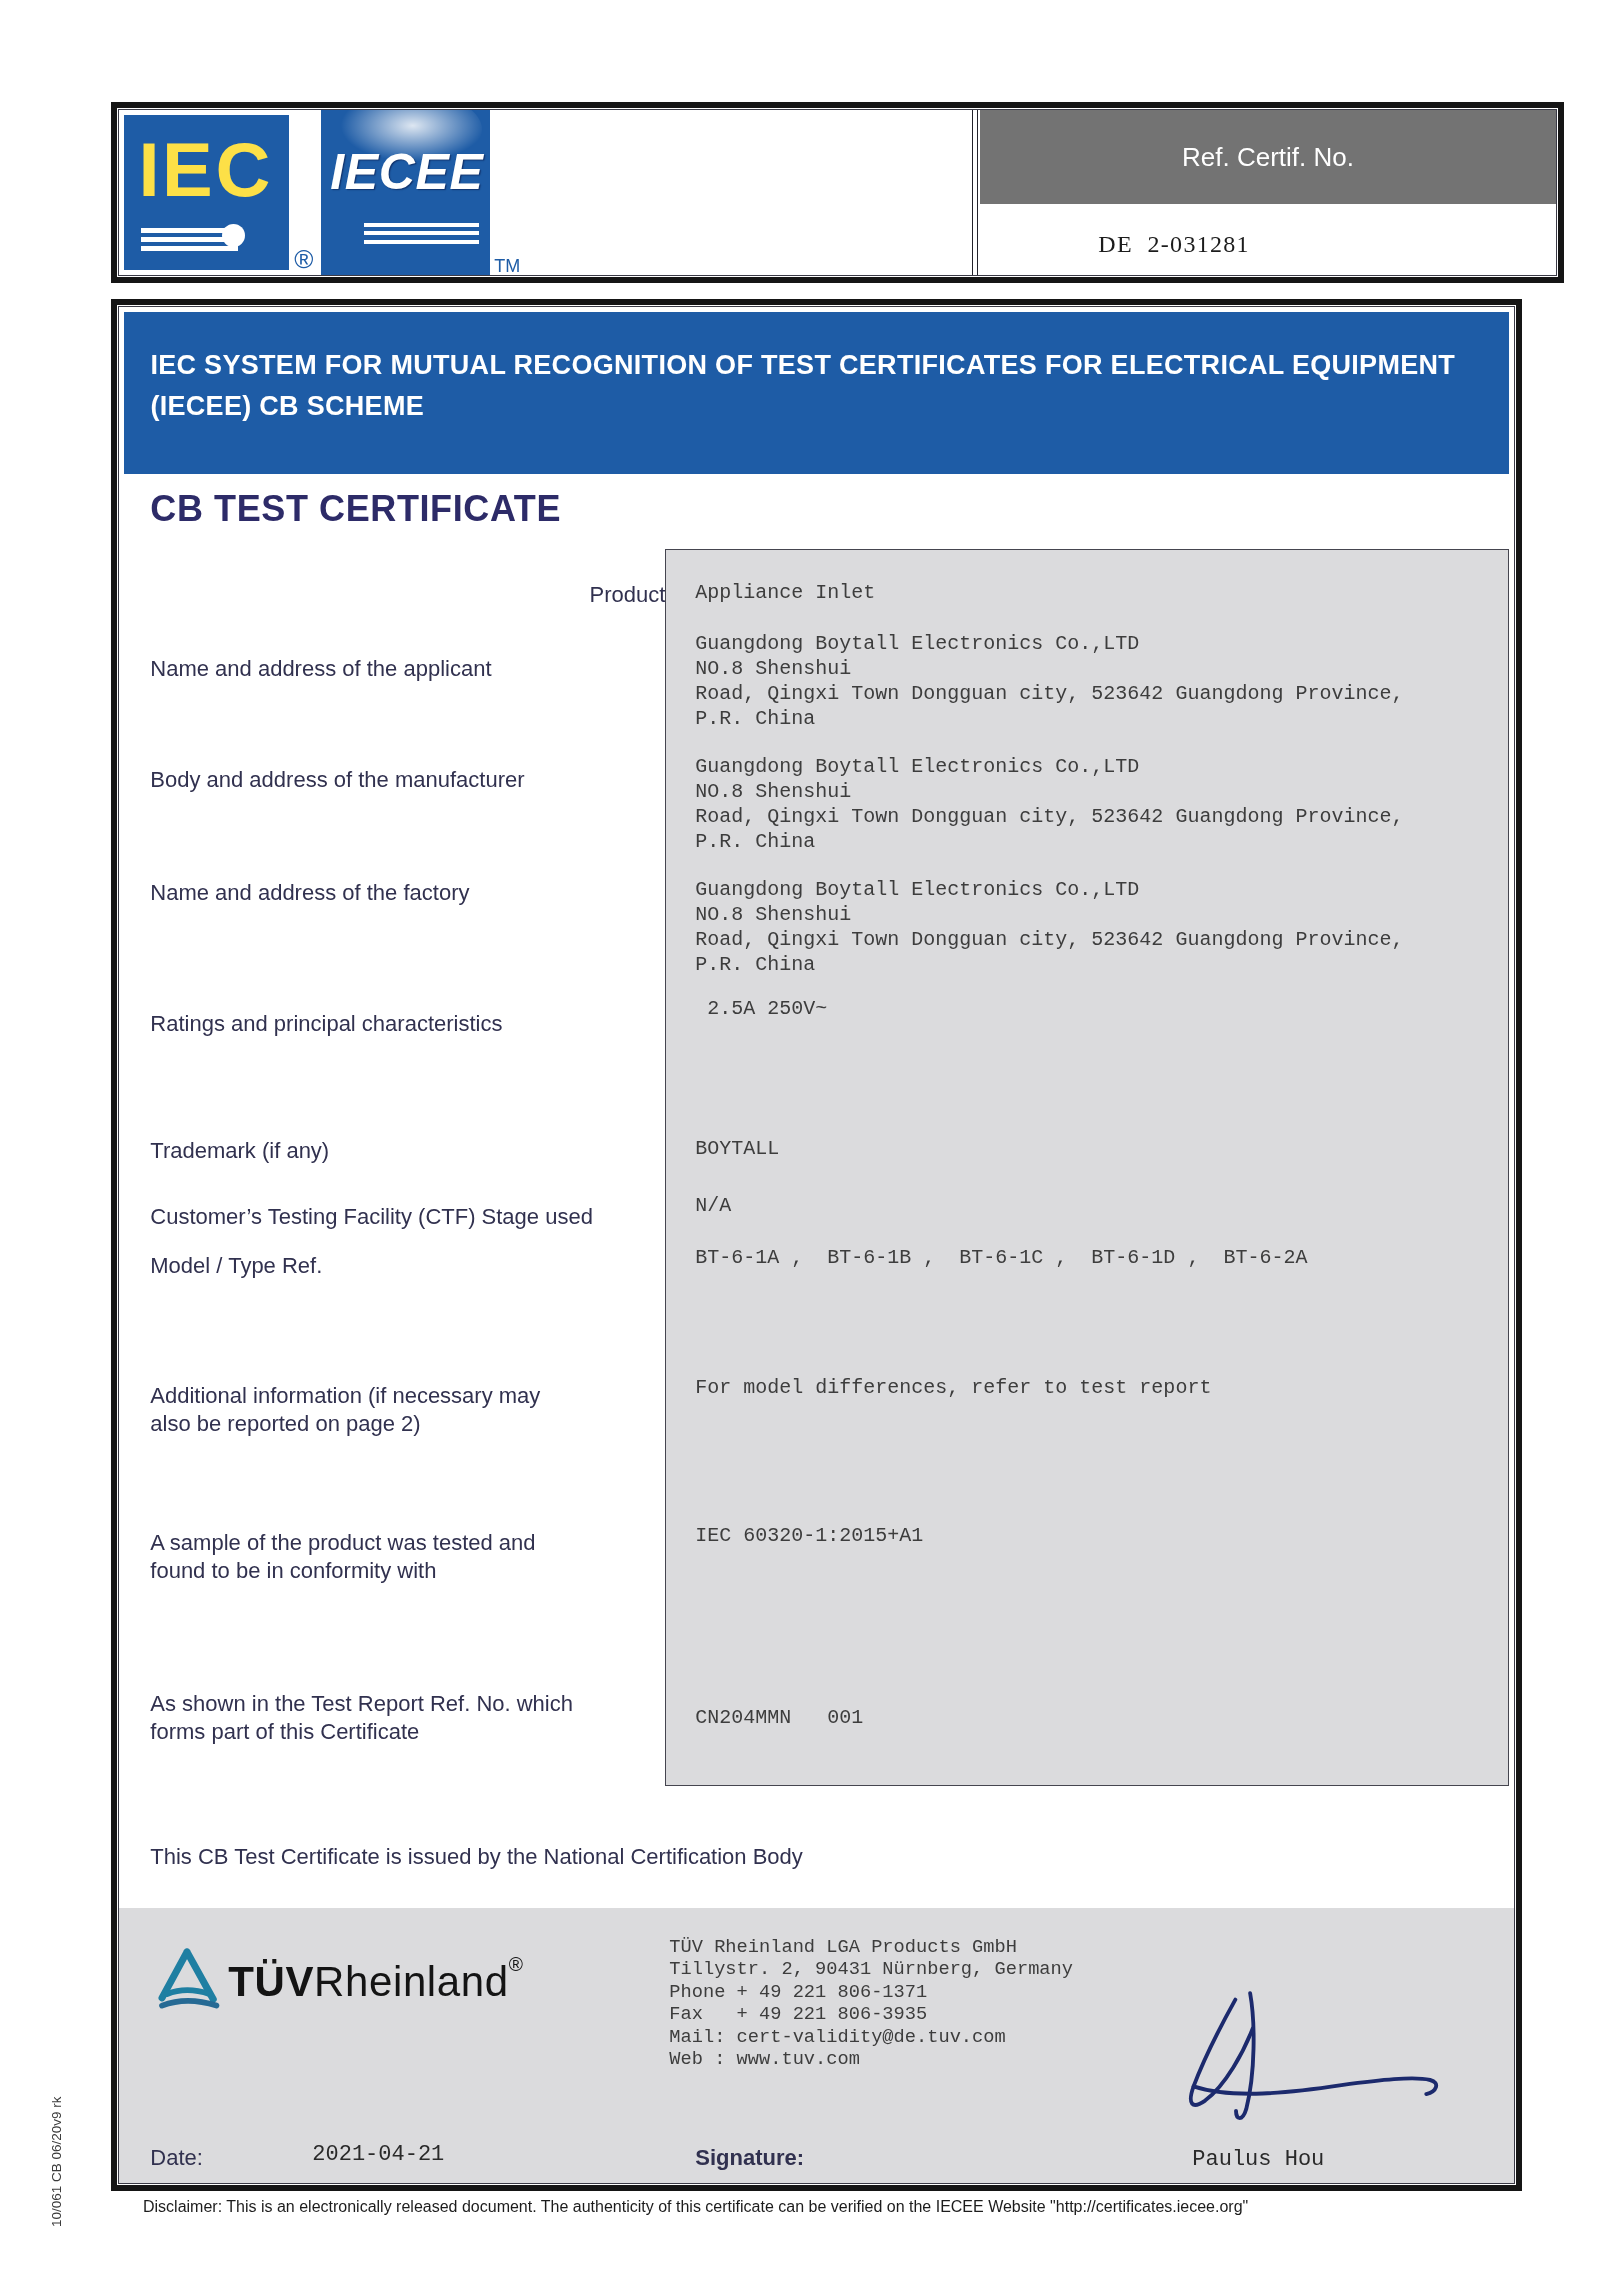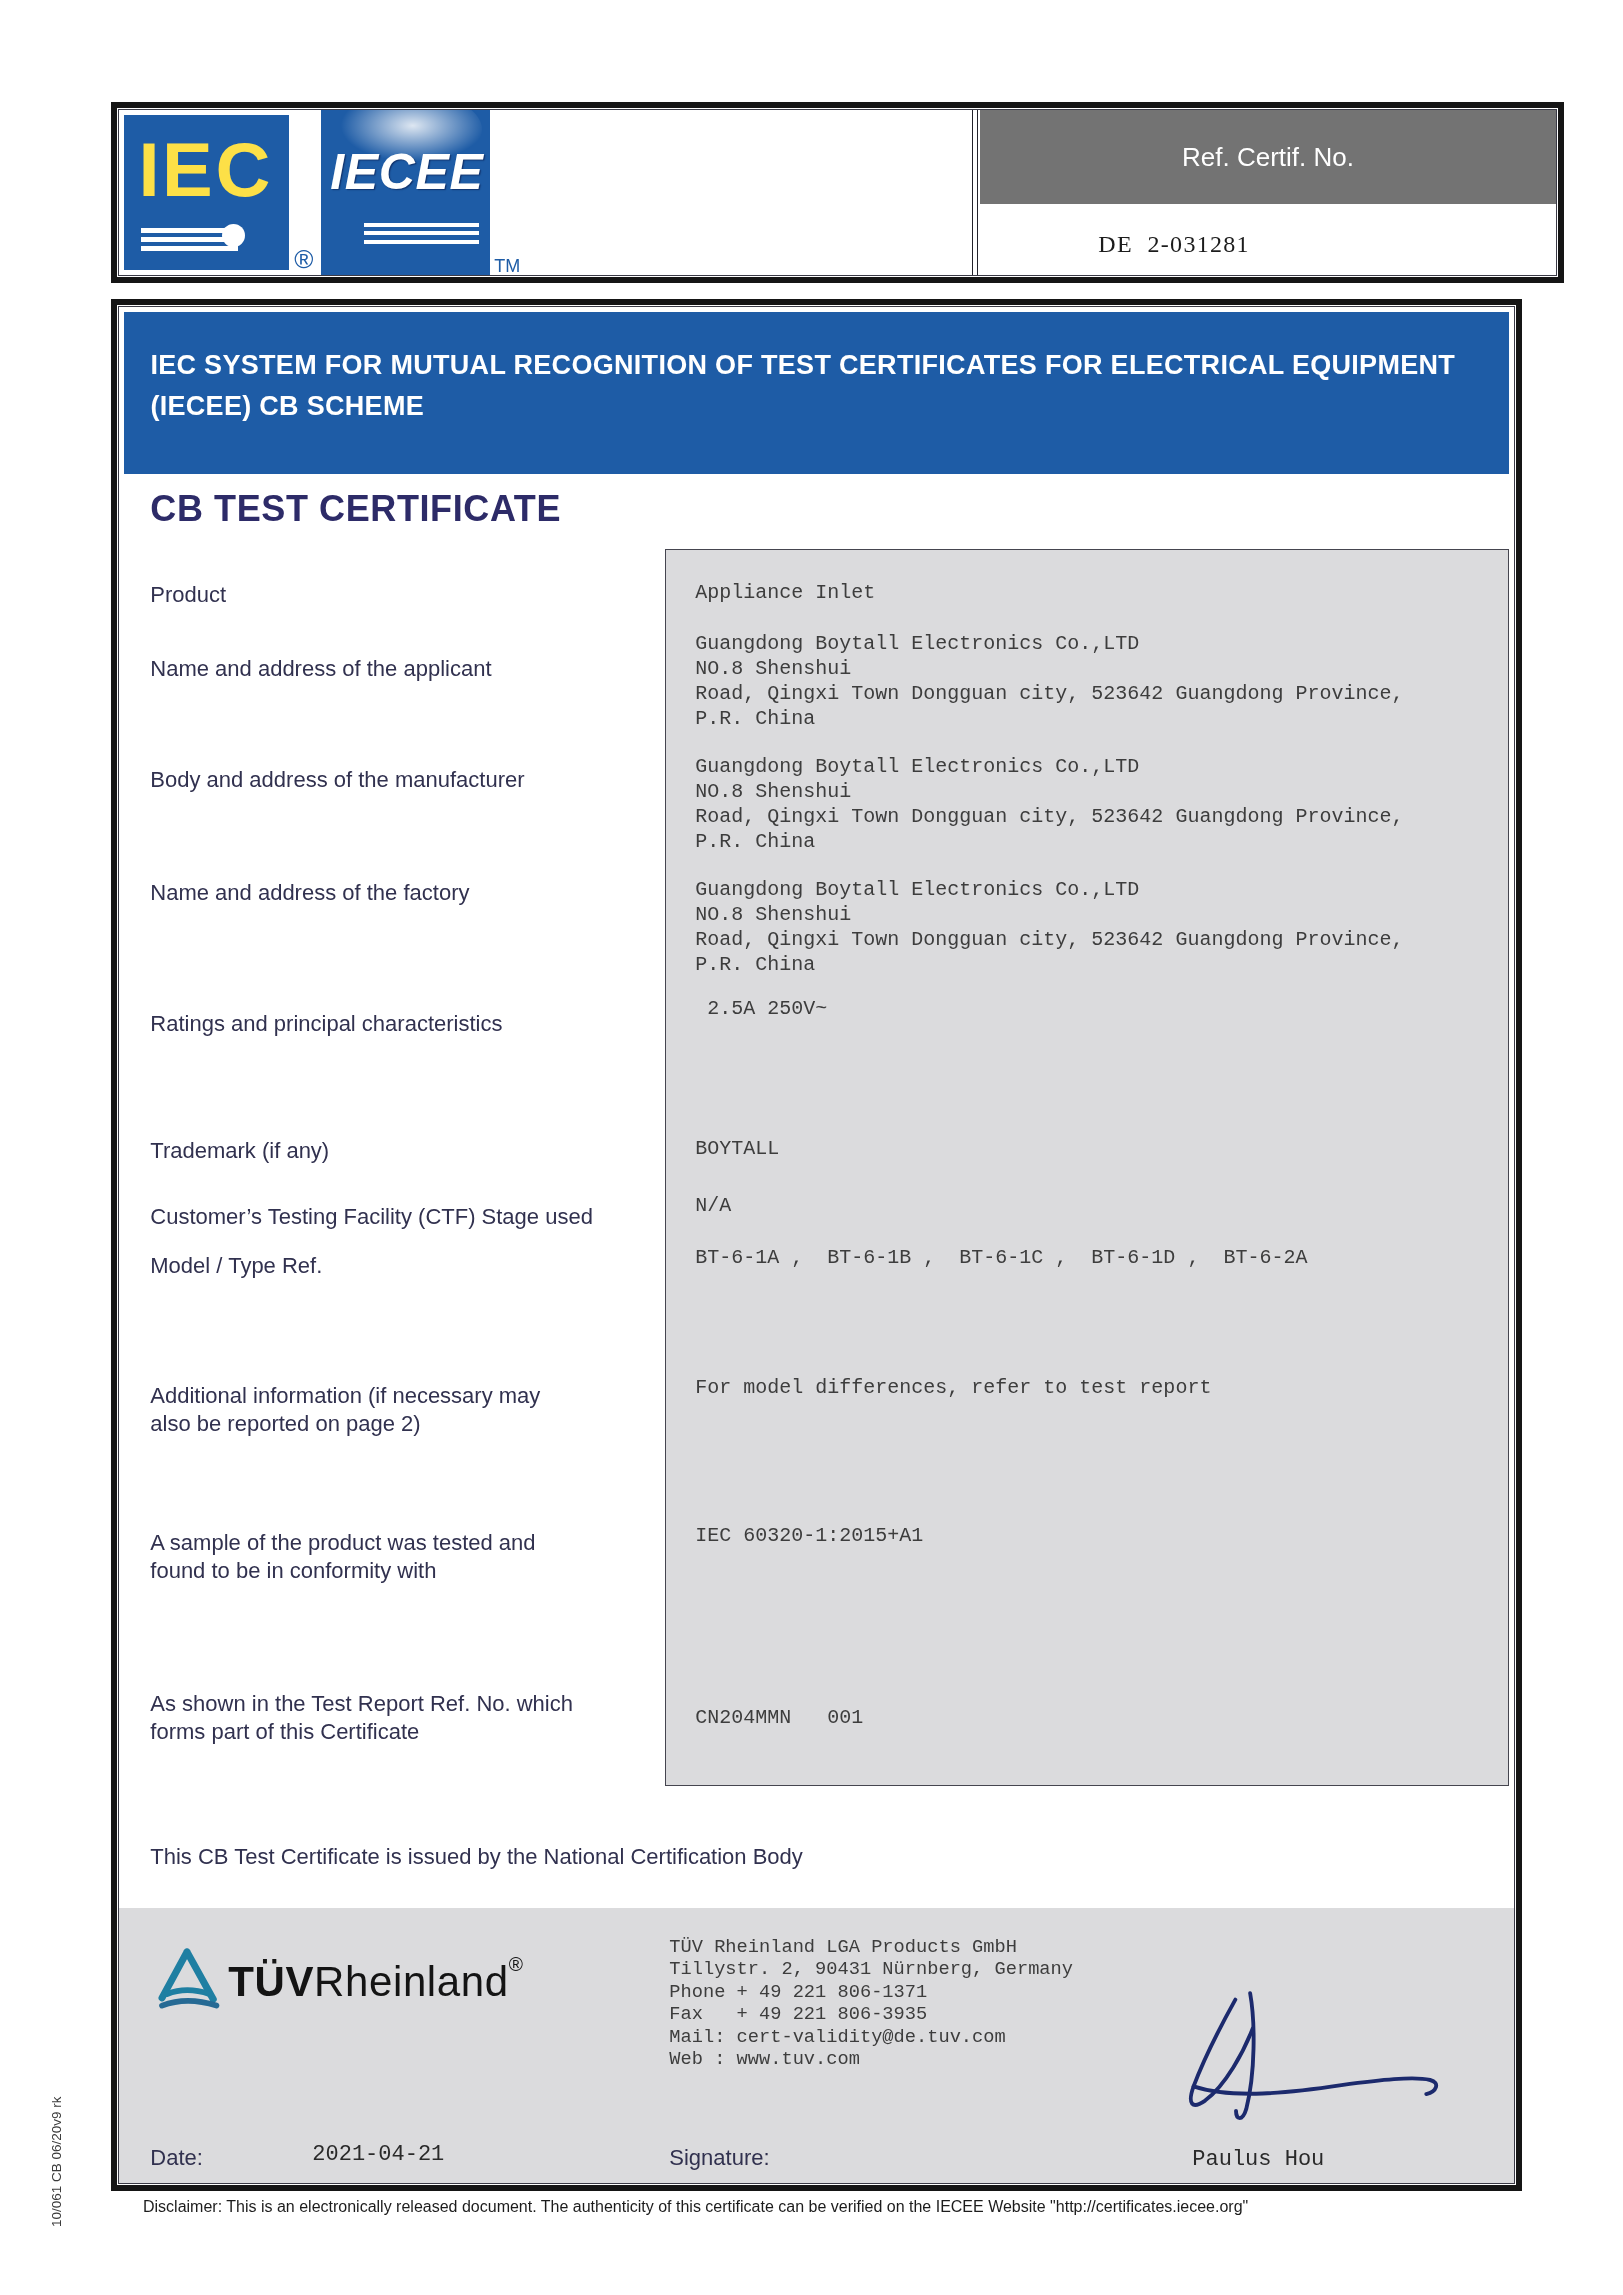--- a/index.html
+++ b/index.html
@@ -100,21 +100,21 @@
   </div>
 
   <div class="frame" style="left:111px;top:299px;width:1411px;height:1892px;">
     <div class="frame-inner">
 
       <div class="banner">IEC SYSTEM FOR MUTUAL RECOGNITION OF TEST CERTIFICATES FOR ELECTRICAL EQUIPMENT
 (IECEE) CB SCHEME</div>
 
       <div class="cert-title">CB TEST CERTIFICATE</div>
 
-      <div class="lbl" style="top:274px;">Product</div>
+      <div class="lbl" style="top:274px;text-align:right;">Product</div>
       <div class="lbl" style="top:348px;">Name and address of the applicant</div>
       <div class="lbl" style="top:459px;">Body and address of the manufacturer</div>
       <div class="lbl" style="top:572px;">Name and address of the factory</div>
       <div class="lbl" style="top:703px;">Ratings and principal characteristics</div>
       <div class="lbl" style="top:830px;">Trademark (if any)</div>
       <div class="lbl" style="top:896px;">Customer’s Testing Facility (CTF) Stage used</div>
       <div class="lbl" style="top:945px;">Model / Type Ref.</div>
       <div class="lbl" style="top:1075px;">Additional information (if necessary may
 also be reported on page 2)</div>
       <div class="lbl" style="top:1222px;">A sample of the product was tested and
@@ -165,21 +165,21 @@
 Web : www.tuv.com</div>
 
         <svg class="sig-svg" width="277" height="135" viewBox="0 0 430 210">
           <path d="M 95 15 C 70 60 45 110 30 150 C 20 178 28 186 48 172 C 80 148 108 96 122 60" fill="none" stroke="#1c2a6d" stroke-width="6" stroke-linecap="round"></path>
           <path d="M 118 5 C 126 50 126 130 112 185 C 106 205 96 202 96 188" fill="none" stroke="#1c2a6d" stroke-width="6" stroke-linecap="round"></path>
           <path d="M 30 150 C 90 170 180 160 260 148 C 320 140 372 134 398 140 C 414 144 408 158 392 162" fill="none" stroke="#1c2a6d" stroke-width="6" stroke-linecap="round"></path>
         </svg>
 
         <div class="band-lbl" style="left:31px;top:237px;">Date:</div>
         <div class="band-val" style="left:193px;top:234px;">2021-04-21</div>
-        <div class="band-lbl" style="left:550px;top:237px;">Signature:</div>
+        <div class="band-lbl" style="left:576px;top:237px;font-weight:bold;">Signature:</div>
         <div class="band-val" style="left:1073px;top:239px;">Paulus Hou</div>
       </div>
 
     </div>
   </div>
 
   <div class="disclaimer">Disclaimer:  This is an electronically released document. The authenticity of this certificate can be verified on the IECEE Website "http://certificates.iecee.org"</div>
   <div class="side-note">10/061 CB 06/20v9 rk</div>
 
 </div>

